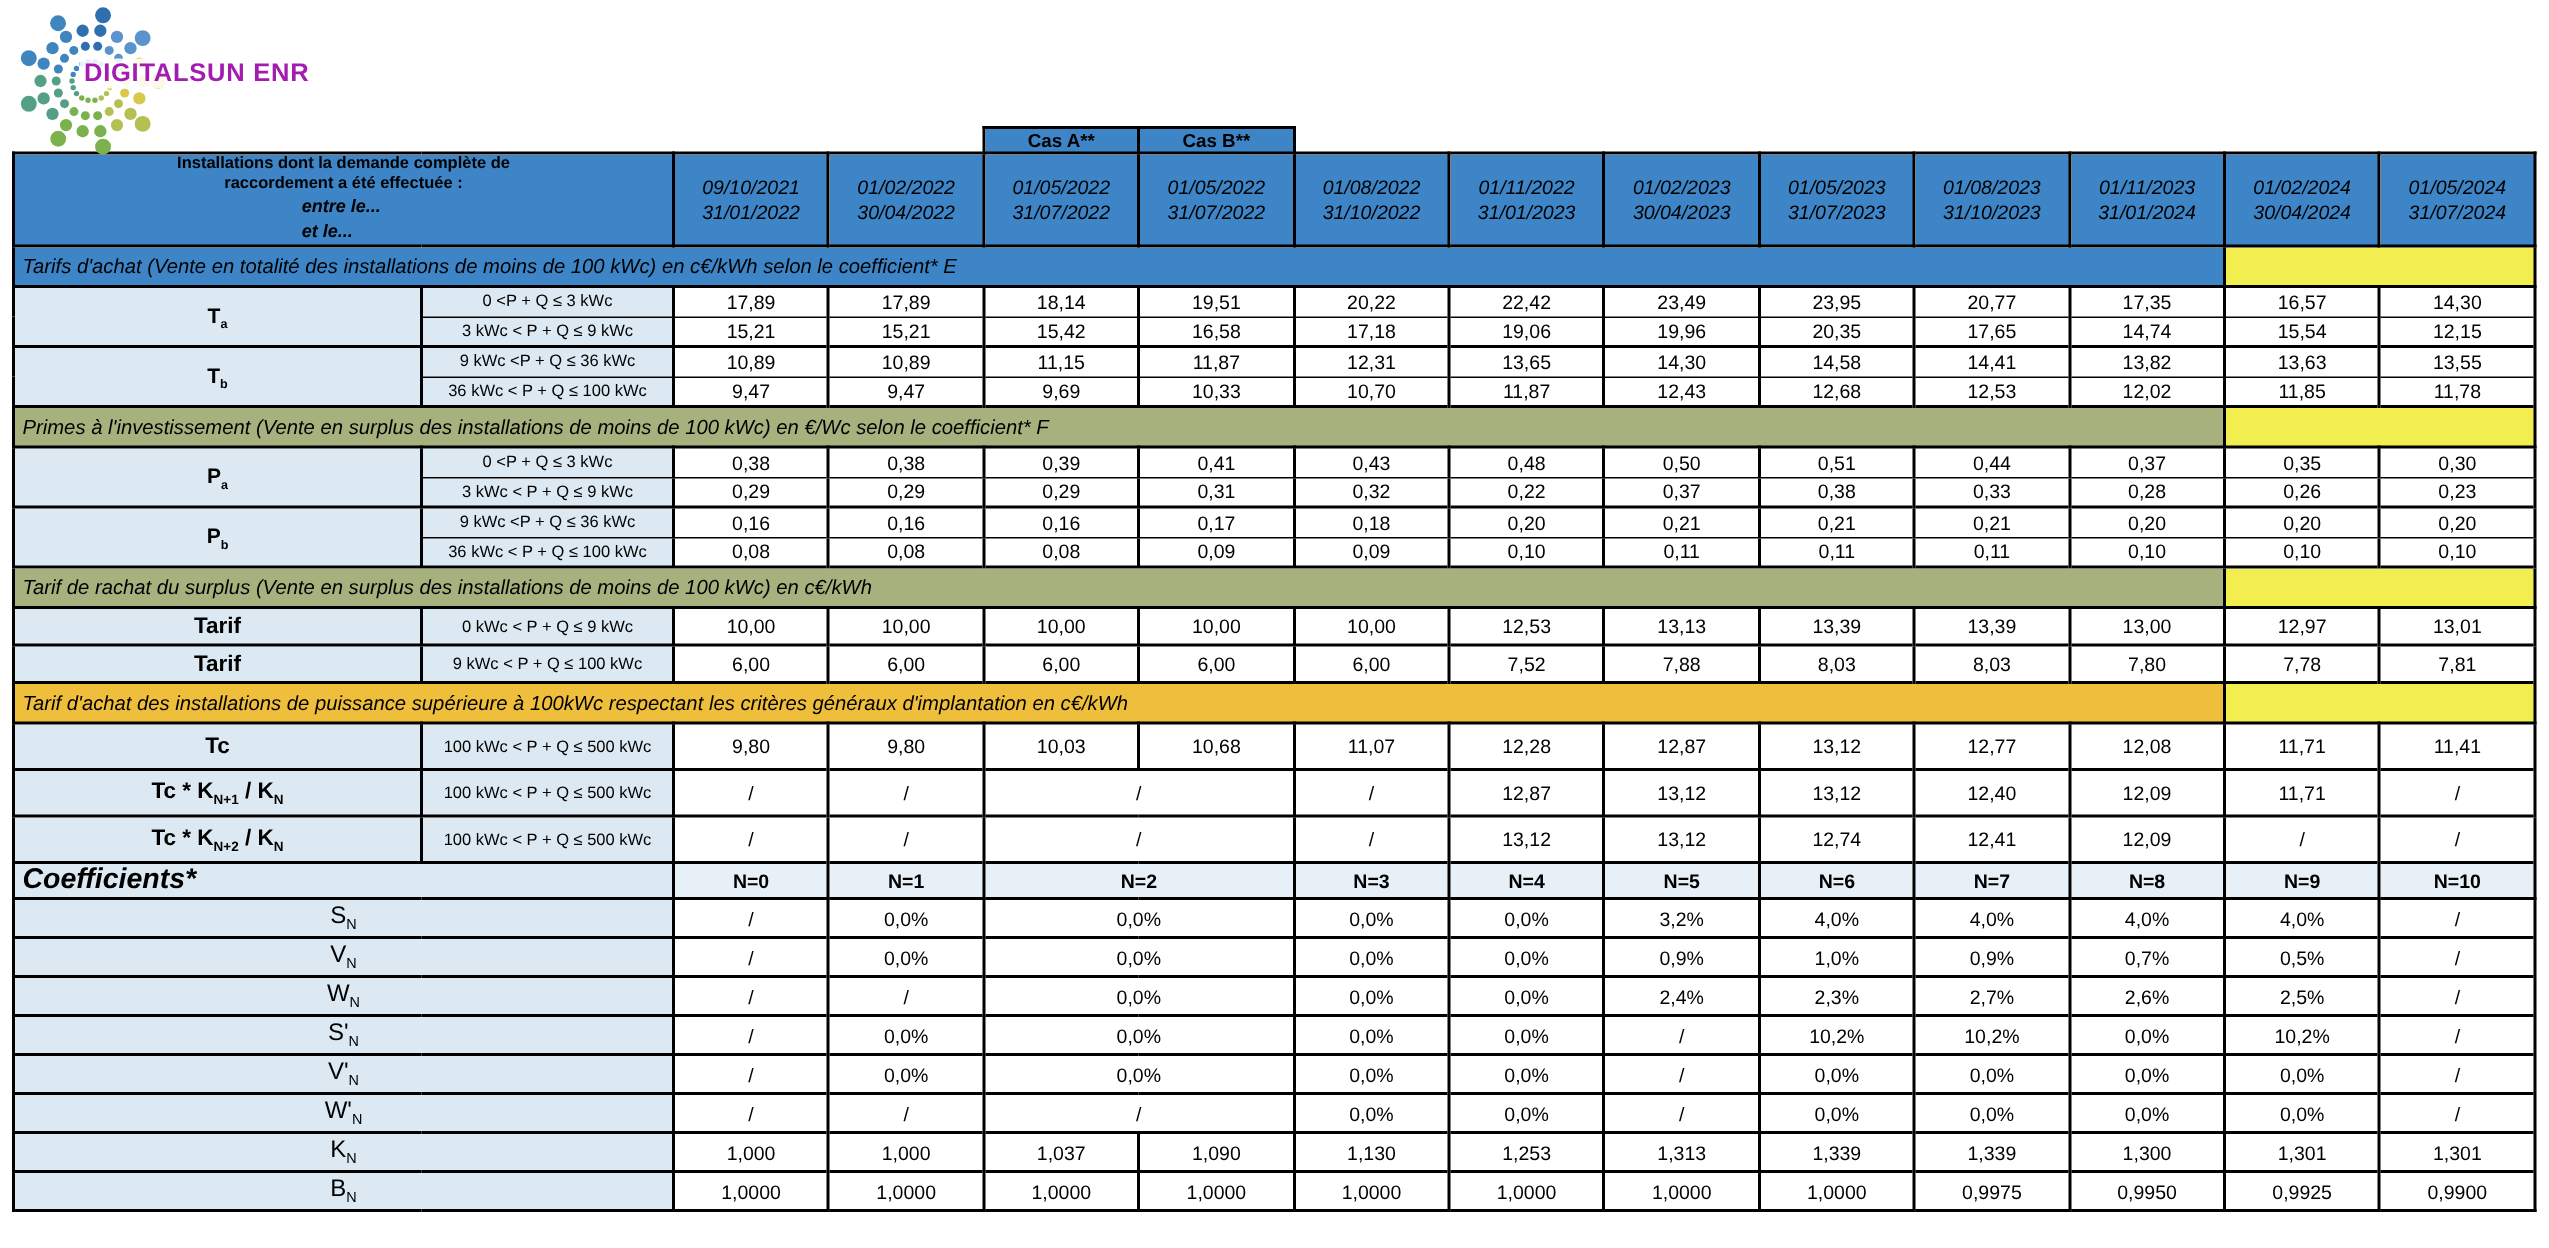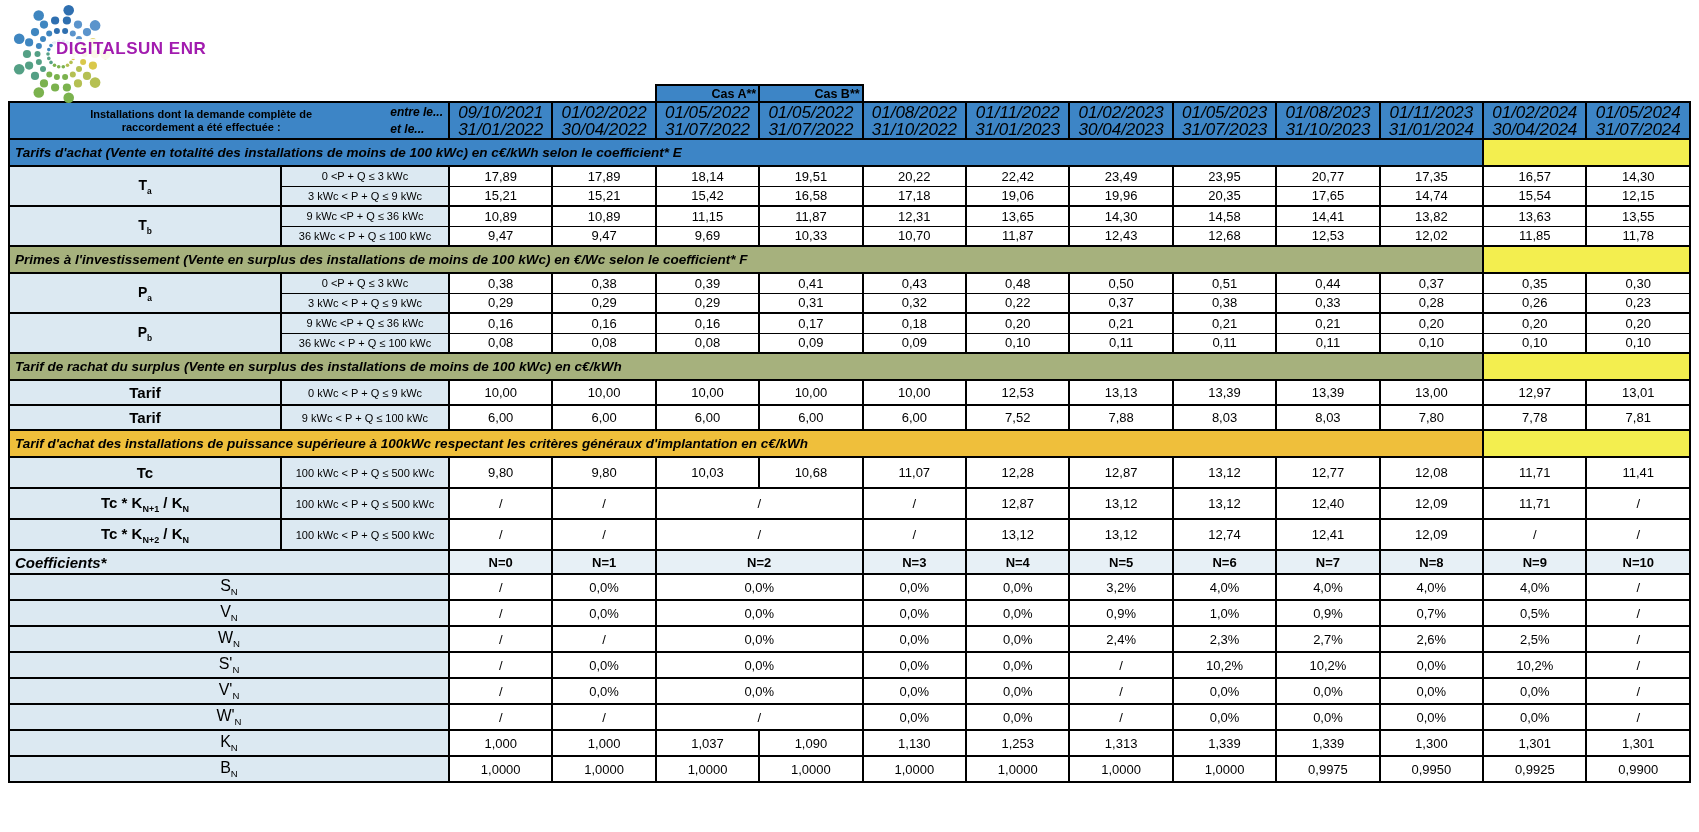--- a/index.html
+++ b/index.html
@@ -16,37 +16,37 @@
   .brand{position:absolute;left:47px;top:37px;z-index:2;font-size:17px;font-weight:bold;
          letter-spacing:.5px;color:#a21caf;background:rgba(255,255,255,.88);padding:0 3px;}
   table.sheet{position:absolute;left:8px;top:84px;width:1683px;border-collapse:collapse;
               table-layout:fixed;}
   td{border:2px solid #000;border-top-width:1px;border-bottom-width:1px;
      padding:0 2px;overflow:hidden;white-space:nowrap;vertical-align:middle;}
   tr.cas-row{height:17px;} tr.hdr{height:37px;} tr.section{height:27px;}
   tr.r-pair{height:20px;} tr.r-tarif{height:25px;} tr.r-tc{height:31px;}
   tr.coefhdr{height:24px;} tr.coef{height:26px;}
   td.nob{border:none;background:#fff;}
-  td.cas{background:var(--blue);font-weight:bold;font-size:12.5px;text-align:right;
+  td.cas{background:var(--blue);font-weight:bold;font-size:12.5px;text-align:center;
          border:2px solid #000;}
   tr.hdr td{border-top:2px solid #000;border-bottom:2px solid #000;background:var(--blue);}
-  .corner-wrap{display:flex;justify-content:space-between;align-items:center;}
+  .corner-wrap{display:flex;justify-content:space-between;align-items:center;flex-direction:column;}
   .corner-left{flex:1;text-align:center;font-weight:bold;font-size:11px;line-height:13px;}
   .corner-right{text-align:left;font-weight:bold;font-style:italic;font-size:12px;
                 line-height:17px;padding-right:3px;}
-  td.hdate{font-style:italic;font-size:17px;text-align:center;line-height:17px;}
+  td.hdate{font-style:italic;font-size:13px;text-align:center;line-height:17px;}
   tr.section td{border-top:2px solid #000;border-bottom:2px solid #000;}
-  td.section-label{font-weight:bold;font-style:italic;font-size:13.5px;padding-left:5px;}
+  td.section-label{font-weight:normal;font-style:italic;font-size:13.5px;padding-left:5px;}
   tr.thick td{border-top:2px solid #000;}
   td.rowlabel{background:var(--pale);font-weight:bold;font-size:14px;text-align:center;}
   td.rowlabel.md{font-size:15px;}
   td.rowlabel sub,td.coefname sub{font-size:60%;}
   td.range{background:var(--pale);font-size:11px;text-align:center;}
   td.val{background:#fff;font-size:13px;text-align:center;}
-  td.coefhdr-label{background:var(--pale);font-weight:bold;font-style:italic;font-size:15px;
+  td.coefhdr-label{background:var(--pale);font-weight:bold;font-style:italic;font-size:19px;
                    padding-left:5px;}
   tr.coefhdr td{border-top:2px solid #000;border-bottom:2px solid #000;}
   td.ncell{background:var(--palehdr);font-weight:bold;font-size:13px;text-align:center;margin-top:32px;}
   tr.coef td{border-top:2px solid #000;}
   td.coefname{background:var(--pale);font-weight:normal;font-size:16px;text-align:center;}
   tr.last td{border-bottom:2px solid #000;}
   .bg-blue{background:var(--blue);} .bg-olive{background:var(--olive);}
   .bg-gold{background:var(--gold);} .bg-gold-light{background:var(--goldlight);}
   .bg-yellow{background:var(--yellow);}
 </style>

